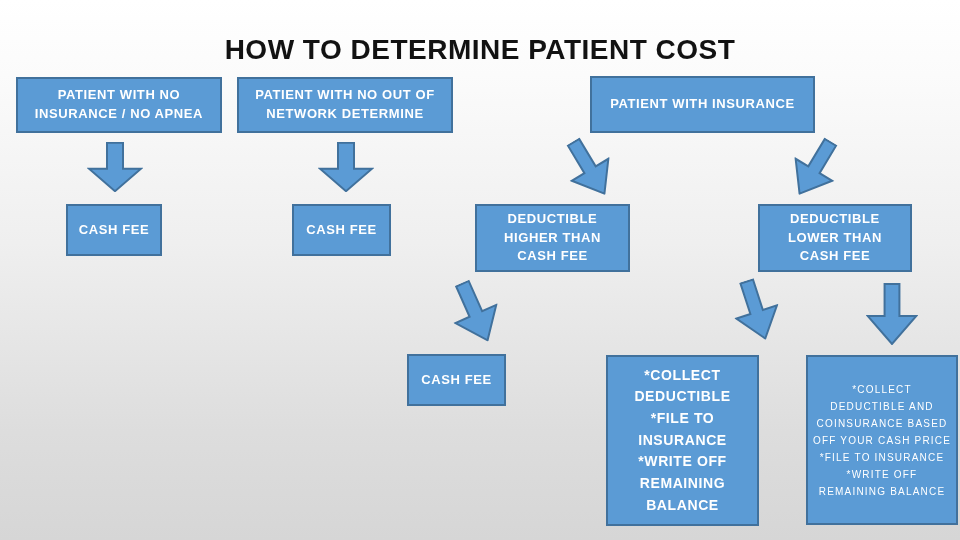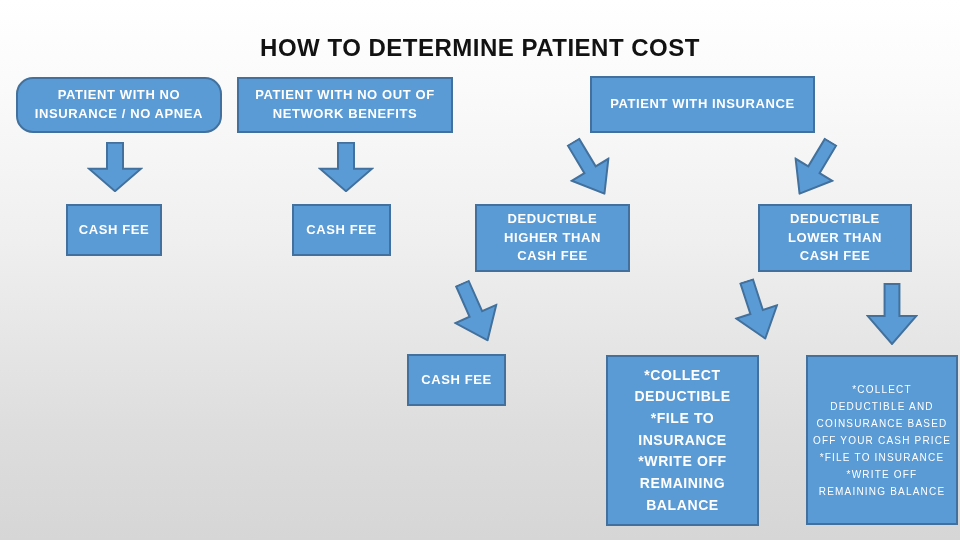--- a/index.html
+++ b/index.html
@@ -3,37 +3,37 @@
 <meta charset="utf-8">
 <style>
   html,body{margin:0;padding:0;background:#ffffff;}
   #slide{
     position:relative;width:960px;height:540px;overflow:hidden;
     font-family:"Liberation Sans",sans-serif;
     background:linear-gradient(180deg,#ffffff 0%,#fbfbfb 14%,#efefef 45%,#dddddd 80%,#d6d6d6 100%);
   }
   .title{
     position:absolute;top:34px;left:0;width:100%;
-    text-align:center;font-size:24px;font-weight:bold;color:#121212;
+    text-align:center;font-size:28px;font-weight:bold;color:#121212;
     letter-spacing:.5px;white-space:nowrap;
   }
   .node{
     position:absolute;box-sizing:border-box;
     background:var(--box_fill);border:2px solid var(--box_border);
     color:var(--box_text);font-weight:bold;font-size:13px;letter-spacing:.6px;
     display:flex;align-items:center;justify-content:center;
     text-align:center;white-space:pre-line;line-height:1.45;
   }
   .node.small-caps-list{font-size:14px;line-height:1.55;}
   .node.fine-list{font-size:10px;font-weight:400;letter-spacing:1.2px;line-height:1.7;}
   .arrow{position:absolute;}
   .arrow svg{display:block;width:100%;height:100%;}
   .arrow path{fill:var(--box_fill);stroke:var(--box_border);stroke-width:2;}
   
-  .n-no-insurance {left:16px;  top:77px;  width:206px;height:56px;border-radius:17px;}
+  .n-no-insurance {left:16px;  top:77px;  width:206px;height:56px;}
   .n-no-oon       {left:237px; top:77px;  width:216px;height:56px;}
   .n-insured      {left:590px; top:76px;  width:225px;height:57px;text-align:center;}
   .n-cash1        {left:66px;  top:204px; width:96px; height:52px;}
   .n-cash2        {left:292px; top:204px; width:99px; height:52px;}
   .n-ded-high     {left:475px; top:204px; width:155px;height:68px;}
   .n-ded-low      {left:758px; top:204px; width:154px;height:68px;}
   .n-cash3        {left:407px; top:354px; width:99px; height:52px;}
   .n-collect-mid  {left:606px; top:355px; width:153px;height:171px;}
   .n-collect-right{left:806px; top:355px; width:152px;height:170px;}
   
@@ -48,21 +48,21 @@
 </head>
 <body>
 
 <div id="slide">
 
   <div class="title">HOW TO DETERMINE PATIENT COST</div>
 
   <div class="node n-no-insurance">PATIENT WITH NO
 INSURANCE / NO APNEA</div>
   <div class="node n-no-oon">PATIENT WITH NO OUT OF
-NETWORK BENEFITS</div>
+NETWORK DETERMINE</div>
   <div class="node n-insured">PATIENT WITH INSURANCE</div>
 
   <div class="arrow a1">
     <svg viewBox="0 0 56 60" preserveAspectRatio="none">
         <path d="M20 1 H36 V32 H54 L28 59 L2 32 H20 Z" vector-effect="non-scaling-stroke"></path>
       </svg>
   </div>
   <div class="arrow a2">
     <svg viewBox="0 0 56 60" preserveAspectRatio="none">
         <path d="M20 1 H36 V32 H54 L28 59 L2 32 H20 Z" vector-effect="non-scaling-stroke"></path>

